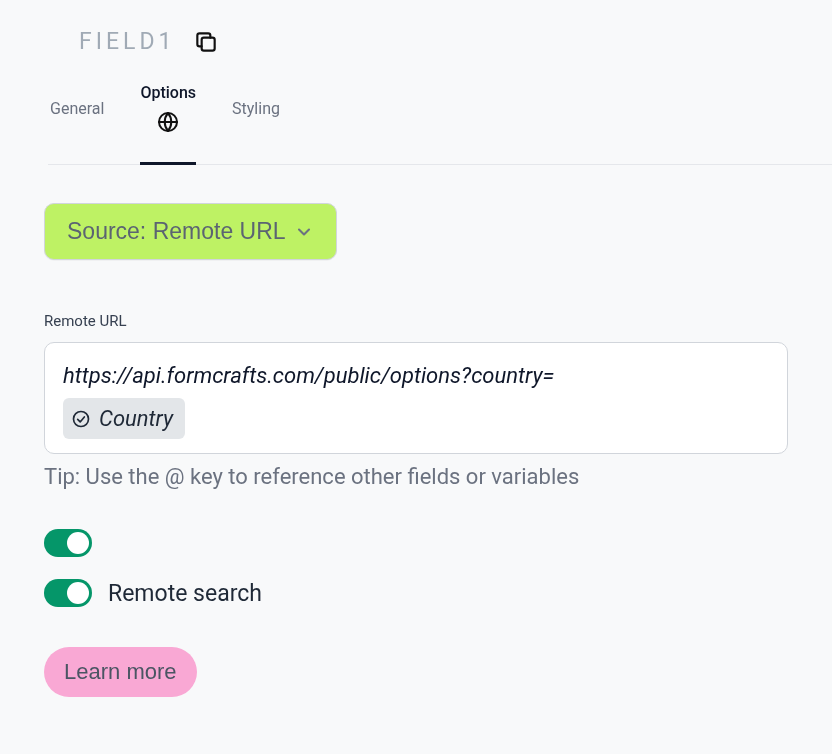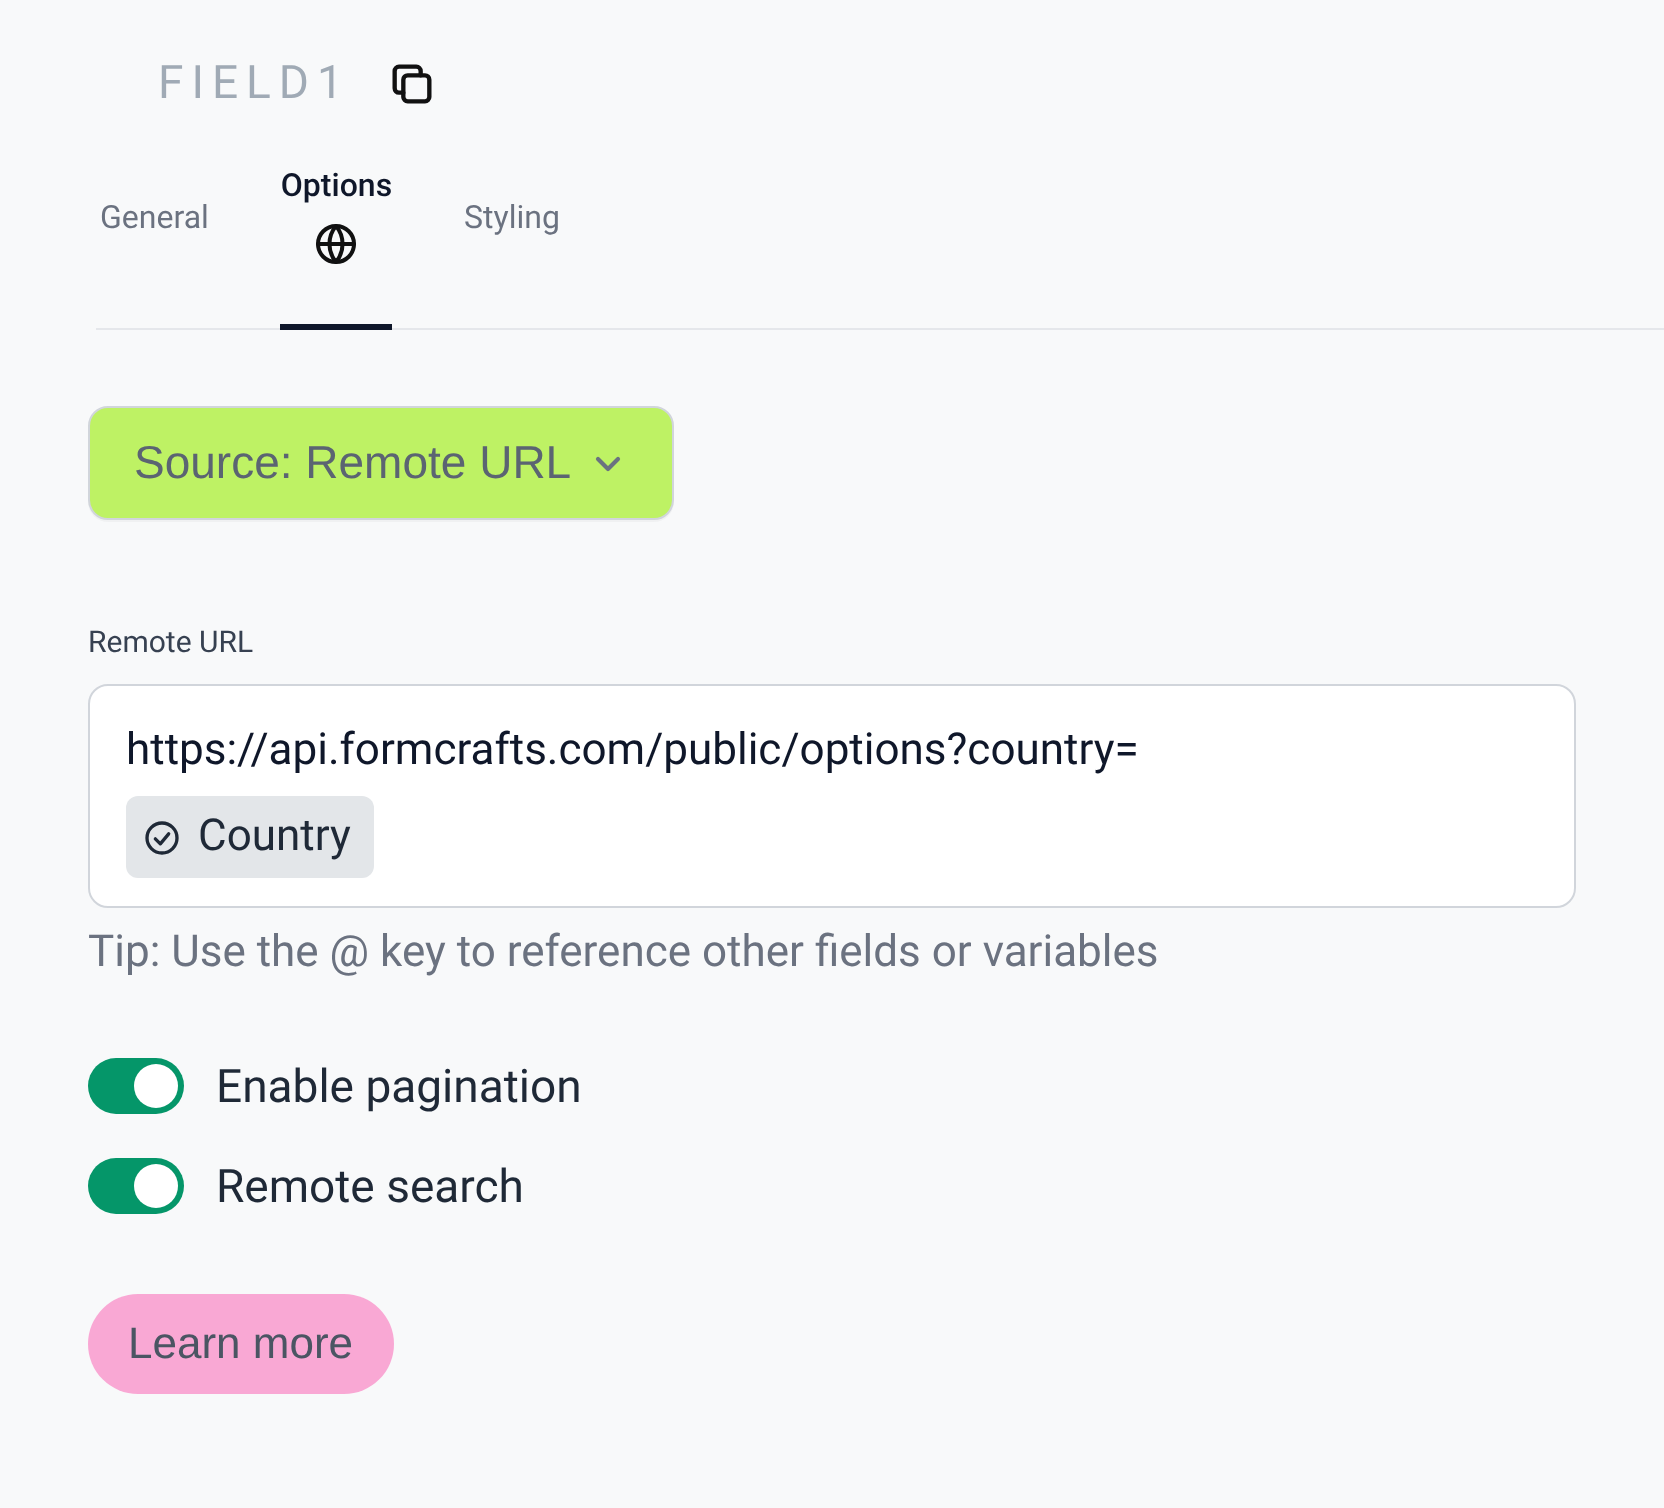--- a/index.html
+++ b/index.html
@@ -88,20 +88,21 @@
     margin-bottom: 12px;
   }
   .url-box {
     background: #fff;
     border: 1px solid #d1d5db;
     border-radius: 10px;
     padding: 16px 18px 14px 18px;
     font-size: 22px;
     line-height: 1.5;
     color: #0f172a;
+    font-style: italic;
   }
   .url-text {
     display: inline;
     word-break: break-all;
   }
   .chip {
     display: inline-flex;
     align-items: center;
     gap: 8px;
     background: #e3e6e9;
@@ -216,21 +217,20 @@
       </span>
       <span>Country</span>
     </span>
   </div>
 
   <div class="tip">Tip: Use the @ key to reference other fields or variables</div>
 
   <div class="toggles">
     <div class="toggle-row">
       <div class="toggle"></div>
-      <span class="toggle-label">Enable pagination</span>
     </div>
     <div class="toggle-row">
       <div class="toggle"></div>
       <span class="toggle-label">Remote search</span>
     </div>
   </div>
 
   <button class="learn-btn">Learn more</button>
 </div>
 

